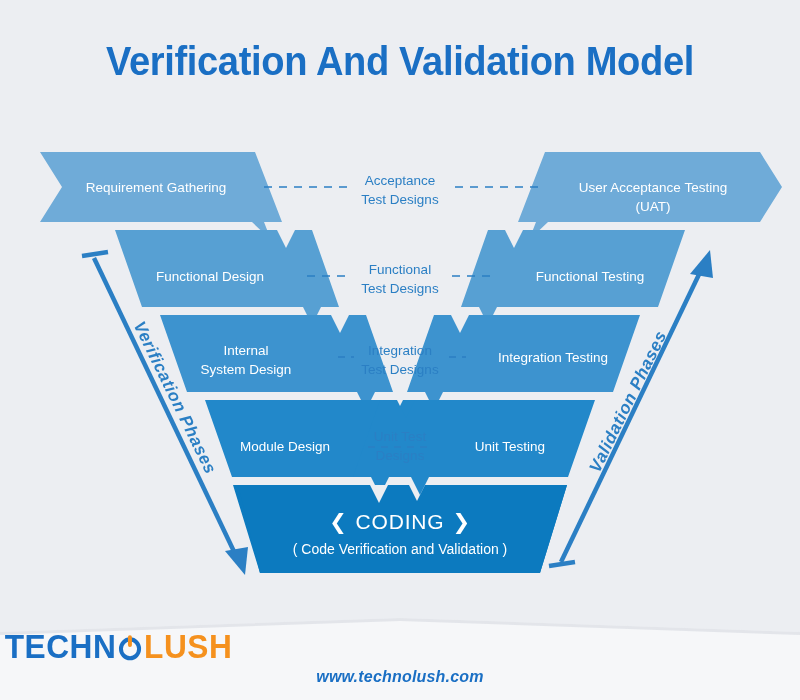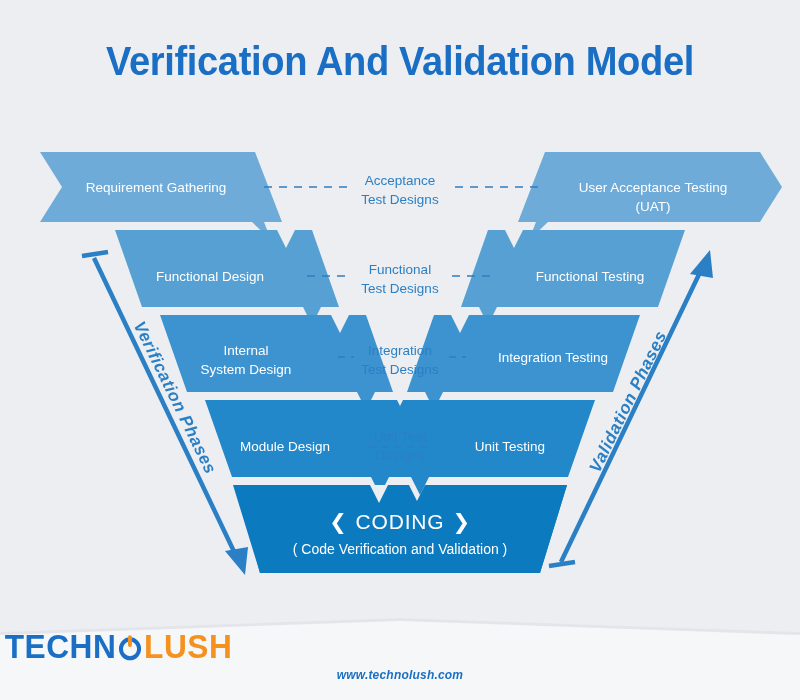--- a/index.html
+++ b/index.html
@@ -138,21 +138,21 @@
   }
   #site {
     position: absolute;
     left: 0;
     top: 52px;
     width: 800px;
     text-align: center;
     font-family: "Liberation Sans", sans-serif;
     font-style: italic;
     font-weight: bold;
-    font-size: 12px;
+    font-size: 16px;
     color: #1a6fc4;
     letter-spacing: 0.2px;
   }
 </style>
 </head>
 <body>
 
 <div id="page">
 
   <div id="title">Verification And Validation Model</div>

